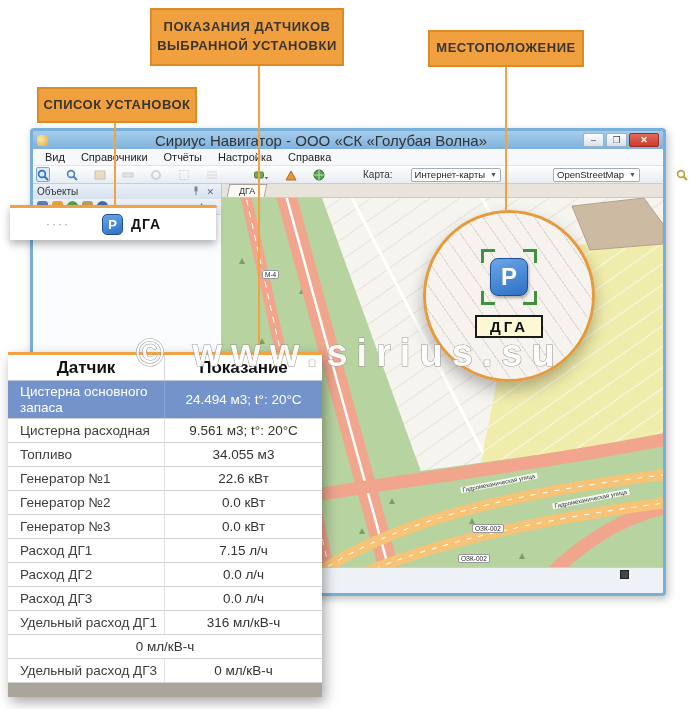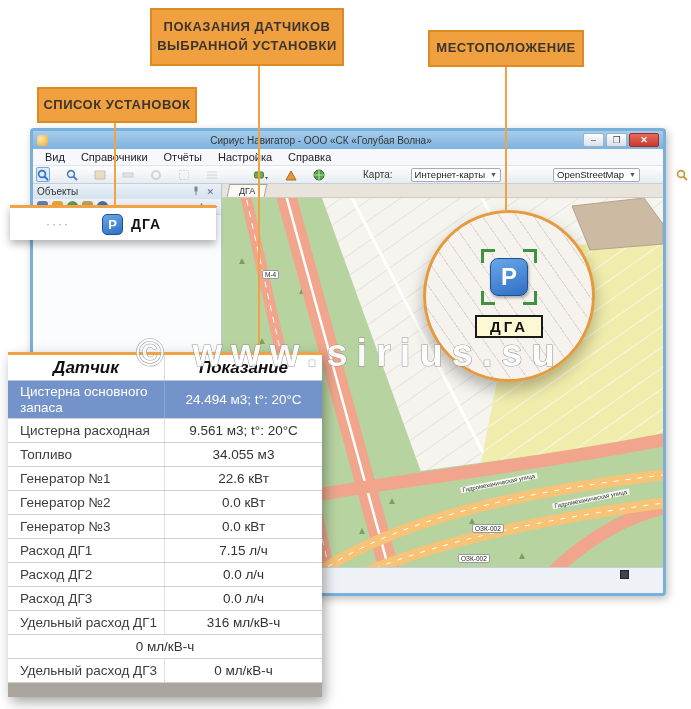--- a/index.html
+++ b/index.html
@@ -14,21 +14,21 @@
   .leader { position:absolute; width:2px; background:#f0a245; z-index:6; }
 
   
   #app-window { position:absolute; left:30px; top:128px; width:636px; height:468px;
                 border:3px solid #79b0da; border-radius:4px; background:#eef2f7;
                 box-shadow:2px 3px 8px rgba(0,0,0,.25); z-index:1; }
   #titlebar { height:18px; background:linear-gradient(#a6cdec,#7fb2dd);
               display:flex; align-items:center; padding:0 4px; }
   #title-icon { width:11px; height:11px; border-radius:3px;
                 background:radial-gradient(circle at 35% 35%, #ffe9a8, #e8a93c); flex:0 0 auto; }
-  #title-text { flex:1; text-align:center; font-size:10px; color:#333; white-space:nowrap;
+  #title-text { flex:1; text-align:center; font-size:15px; color:#333; white-space:nowrap;
                 overflow:hidden;padding-left:13px; }
   .win-btn { width:21px; height:14px; margin-left:2px; font-size:9px; line-height:13px;
              text-align:center; color:#444; background:linear-gradient(#fdfdfd,#d8e2ec);
              border:1px solid #9ab4cc; border-radius:2px; }
   .win-btn.close { width:30px; background:linear-gradient(#e66a5a,#c93a2e); color:#fff;
                    border-color:#a32a20; font-weight:bold; }
   #menubar { height:17px; background:#f6f8fb; border-bottom:1px solid #dde4ec;
              display:flex; align-items:center; padding:0 4px; }
   .menu-item { font-size:11px; color:#222; padding:0 8px; }
   #main-toolbar { height:18px; background:linear-gradient(#fefefe,#e7ecf2);
@@ -122,21 +122,21 @@
               color:#fff; font-size:13px; font-weight:bold; display:flex; align-items:center;
               justify-content:center; }
   #install-name { font-size:14px; font-weight:bold; color:#111; margin-left:8px; letter-spacing:1px; }
 
   
   #sensor-table { position:absolute; left:8px; top:352px; width:314px; background:#fff;
                   border-top:3px solid #f0a245; box-shadow:3px 5px 12px rgba(0,0,0,.35);
                   z-index:7; }
   #sensor-head { display:flex; height:26px; border-bottom:1px solid #bcc6d4; }
   #sensor-head .hc { font-size:17px; font-weight:bold; color:#111; display:flex;
-                     align-items:center; justify-content:center;font-style:italic; }
+                     align-items:center; justify-content:center; }
   #sensor-head .hc:first-child { width:157px; border-right:1px solid #d5dae2; }
   #sensor-head .hc:last-child { flex:1; }
   .s-row { display:flex; min-height:24px; border-bottom:1px solid #d2d2d2; background:#fff; }
   .s-row .c1 { width:157px; font-size:13.5px; color:#3d3d3d; padding:3px 4px 3px 12px;
                border-right:1px solid #e0e0e0; line-height:1.15; display:flex; align-items:center; }
   .s-row .c2 { flex:1; font-size:13.5px; color:#333; display:flex; align-items:center;
                justify-content:center; text-align:center; padding:2px; }
   .s-row.selected { background:#7493ca; min-height:34px; }
   .s-row.selected .c1, .s-row.selected .c2 { color:#fff; border-right-color:#8ba5d4; }
   #table-footer { height:14px; background:#a9a59d; }

